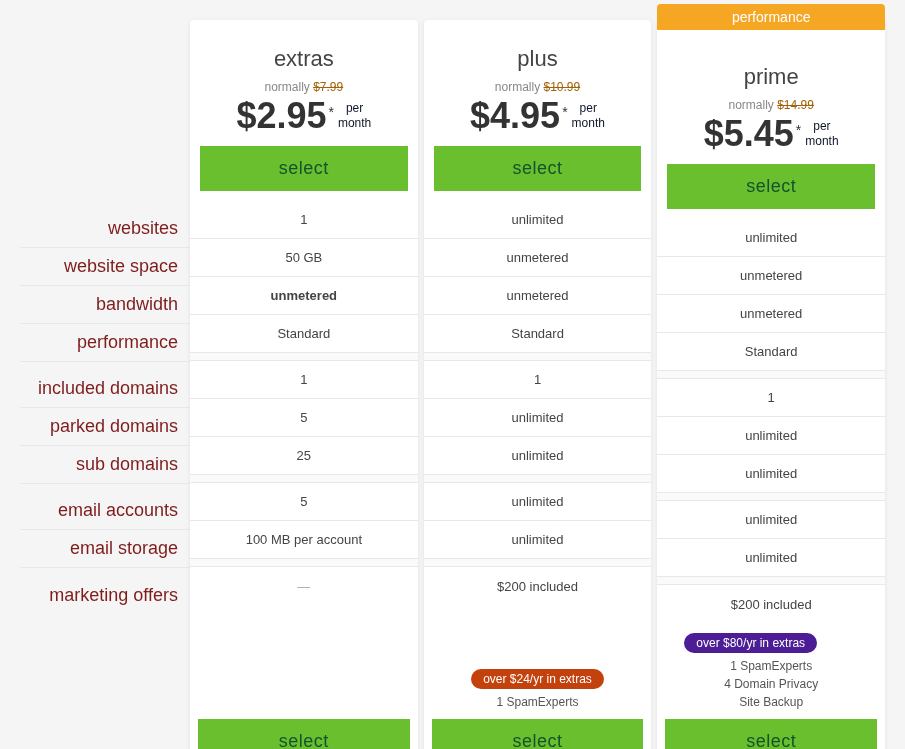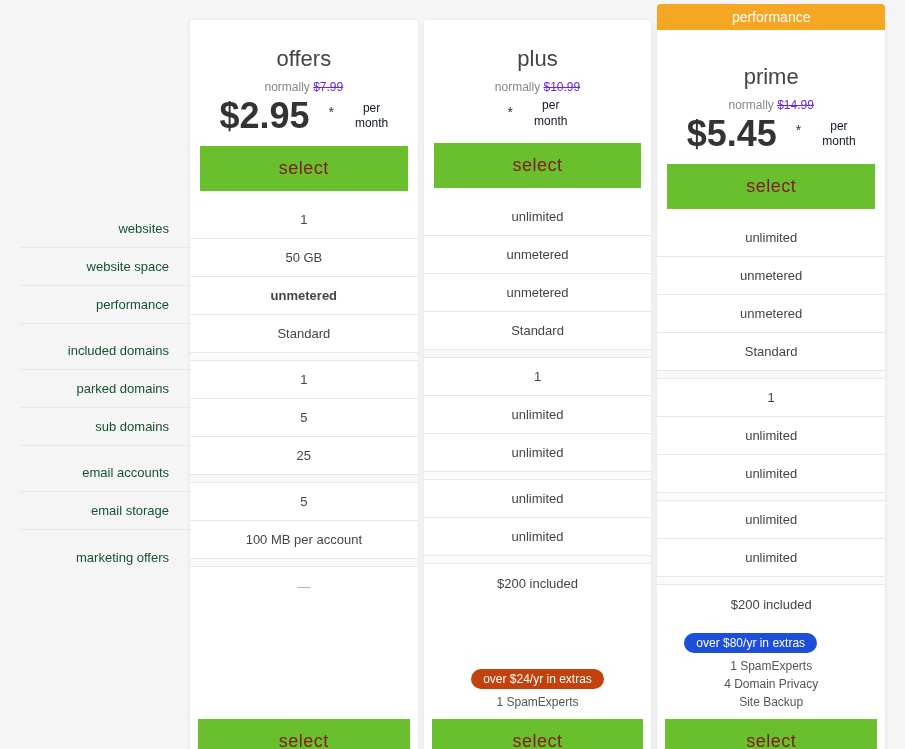--- a/index.html
+++ b/index.html
@@ -22,23 +22,23 @@
     .labels-col {
       width: 170px;
       flex-shrink: 0;
       padding-top: 190px;
     }
     .label-row {
       height: 38px;
       display: flex;
       align-items: center;
       justify-content: flex-end;
-      padding-right: 21px;
-      font-size: 13px;
-      color: #14532d;
+      padding-right: 12px;
+      font-size: 18px;
+      color: #7f1d1d;
       border-bottom: 1px solid #e8e8e8;
     }
     .label-row:last-child { border-bottom: none; }
     .label-section-gap {
       height: 8px;
       background: transparent;
     }
     .plans-container {
       display: flex;
       flex: 1;
@@ -75,27 +75,27 @@
       margin: -16px -0px 8px -0px;
       border-radius: 4px 4px 0 0;
       font-weight: 400;
     }
     .price-normal {
       font-size: 12px;
       color: #888;
       margin-bottom: 4px;
     }
     .price-normal s {
-      color: #6d28d9;
+      color: #a16207;
     }
     .price-main {
       display: flex;
       align-items: flex-end;
       justify-content: center;
-      gap: 19px;
+      gap: 2px;
     }
     .price-amount {
       font-size: 36px;
       font-weight: 600;
       color: #333;
       line-height: 1;
     }
     .price-asterisk {
       font-size: 14px;
       color: #333;
@@ -105,21 +105,21 @@
     .price-per {
       font-size: 12px;
       color: #0f172a;
       margin-left: 2px;
       margin-bottom: 2px;
       line-height: 1.3;
     }
     .select-btn {
       display: block;
       background: #6abf2e;
-      color: #7f1d1d;
+      color: #14532d;
       text-align: center;
       padding: 12px 0;
       font-size: 18px;
       font-weight: 300;
       cursor: pointer;
       border: none;
       width: 100%;
       margin: 8px 0 0 0;
       letter-spacing: 0.5px;
     }
@@ -149,21 +149,21 @@
       display: inline-block;
       background: #c2410c;
       color: #fff;
       border-radius: 12px;
       padding: 3px 12px;
       font-size: 12px;
       margin: 4px auto;
       text-align: center;
     }
     .extras-badge.blue {
-      background: #1d4ed8;
+      background: #4c1d95;
       margin-left: 19px;
     }
     .footer-row {
       font-size: 12px;
       color: #555;
       padding: 2px 0;
     }
     .plan-title-area {
       padding: 10px 0 4px;
     }
@@ -171,38 +171,39 @@
     .bold-text { font-weight: 600; }
   </style>
 </head>
 <body>
 
 <div class="pricing-wrapper">
 
   <div class="labels-col">
     <div class="label-row">websites</div>
     <div class="label-row">website space</div>
+    <div class="label-row">bandwidth</div>
     <div class="label-row">performance</div>
     <div class="label-section-gap"></div>
     <div class="label-row">included domains</div>
     <div class="label-row">parked domains</div>
     <div class="label-row">sub domains</div>
     <div class="label-section-gap"></div>
     <div class="label-row">email accounts</div>
     <div class="label-row">email storage</div>
     <div class="label-section-gap"></div>
     <div class="label-row">marketing offers</div>
   </div>
 
   <div class="plans-container">
 
     <div class="plan-col">
       <div class="plan-header">
         <div class="plan-title-area">
-          <div class="plan-title">offers</div>
+          <div class="plan-title">extras</div>
           <div class="price-normal">
             <span>normally</span> <s>$7.99</s>
           </div>
           <div class="price-main">
             <span class="price-amount">$2.95</span>
               <span class="price-asterisk">*</span>
             <span class="price-per"><span>per</span><br><span>month</span></span>
           </div>
         </div>
         <button class="select-btn">select</button>
@@ -228,20 +229,21 @@
     </div>
 
     <div class="plan-col">
       <div class="plan-header">
         <div class="plan-title-area">
           <div class="plan-title">plus</div>
           <div class="price-normal">
             <span>normally</span> <s>$10.99</s>
           </div>
           <div class="price-main">
+            <span class="price-amount">$4.95</span>
               <span class="price-asterisk">*</span>
             <span class="price-per"><span>per</span><br><span>month</span></span>
           </div>
         </div>
         <button class="select-btn">select</button>
       </div>
       <div class="plan-rows">
         <div class="plan-row">unlimited</div>
         <div class="plan-row">unmetered</div>
         <div class="plan-row">unmetered</div>

